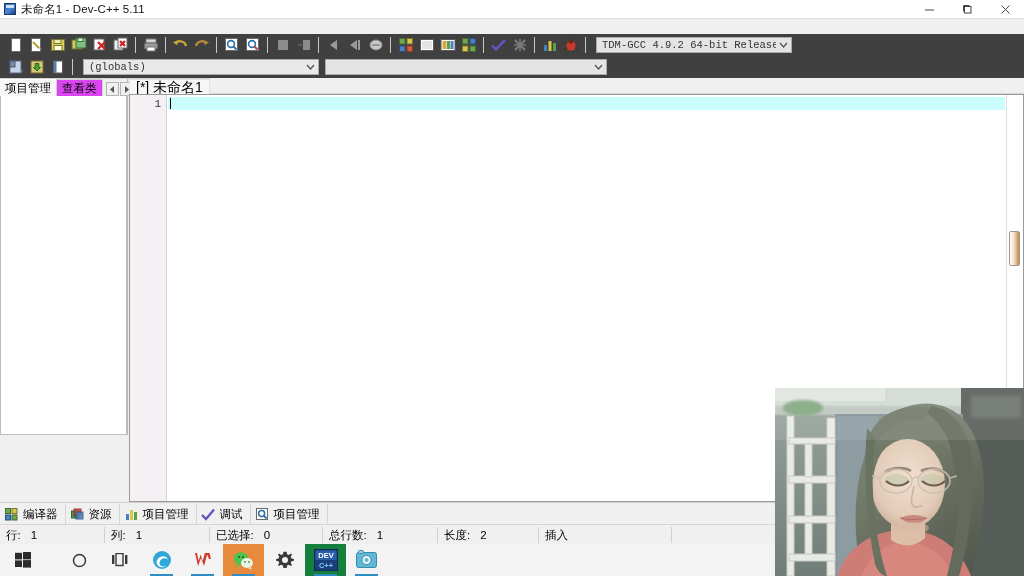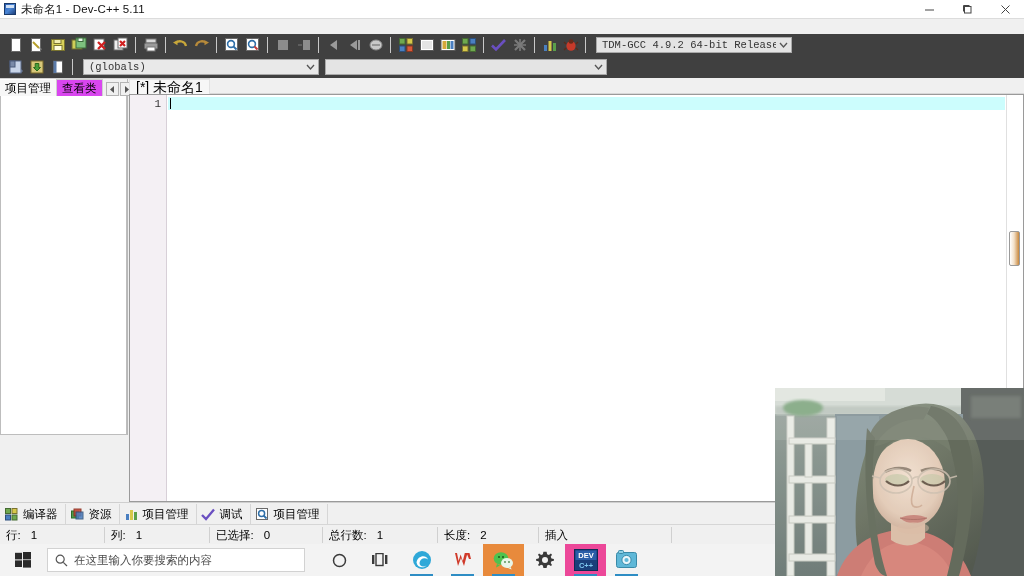--- a/index.html
+++ b/index.html
@@ -176,21 +176,21 @@
   }
   .searchbox .si{width:26px;display:flex;align-items:center;justify-content:center;}
   .searchtext{font-size:11.5px;color:#4a4a4a;white-space:nowrap;}
   .tbicon{
     width:41px;height:32px;display:flex;align-items:center;justify-content:center;position:relative;
   }
   .tbicon.active{background:#e88a3c;}
   .tbicon.open:after{
     content:"";position:absolute;left:9px;bottom:0;width:23px;height:2px;background:#2e8dc4;
   }
-  .tbicon.boxed{background:#ec4899;}
+  .tbicon.boxed{background:#15803d;}
 
   
   .webcam{
     position:absolute;left:775px;top:388px;width:249px;height:188px;
     overflow:hidden;background:#6f7b74;
   }
   .wc-layer{position:absolute;inset:0;}
 </style>
 </head>
 <body>
@@ -567,29 +567,20 @@
   </div>
 
   <div class="taskbar">
     <div class="startbtn">
       <svg width="16" height="16" viewBox="0 0 16 16">
         <rect x="0" y="0.8" width="7" height="6.6" fill="#2b2b2b"></rect>
         <rect x="8" y="0" width="8" height="7.4" fill="#2b2b2b"></rect>
         <rect x="0" y="8.4" width="7" height="6.6" fill="#2b2b2b"></rect>
         <rect x="8" y="8.1" width="8" height="7.5" fill="#2b2b2b"></rect>
       </svg>
-    </div>
-    <div class="searchbox">
-      <span class="si">
-        <svg width="13" height="13" viewBox="0 0 13 13">
-          <circle cx="5.2" cy="5.2" r="4" fill="none" stroke="#555" stroke-width="1.2"></circle>
-          <line x1="8.3" y1="8.3" x2="12" y2="12" stroke="#555" stroke-width="1.2"></line>
-        </svg>
-      </span>
-      <span class="searchtext">在这里输入你要搜索的内容</span>
     </div>
 
     <div class="tbicon" style="margin-left:14px">
       <svg width="15" height="15" viewBox="0 0 15 15">
           <circle cx="7.5" cy="7.5" r="6" fill="none" stroke="#3a3a3a" stroke-width="1.5"></circle>
         </svg>
     </div>
     <div class="tbicon">
       <svg width="17" height="14" viewBox="0 0 17 14">
         <rect x="0" y="2" width="2.4" height="9" fill="#3a3a3a"></rect>

